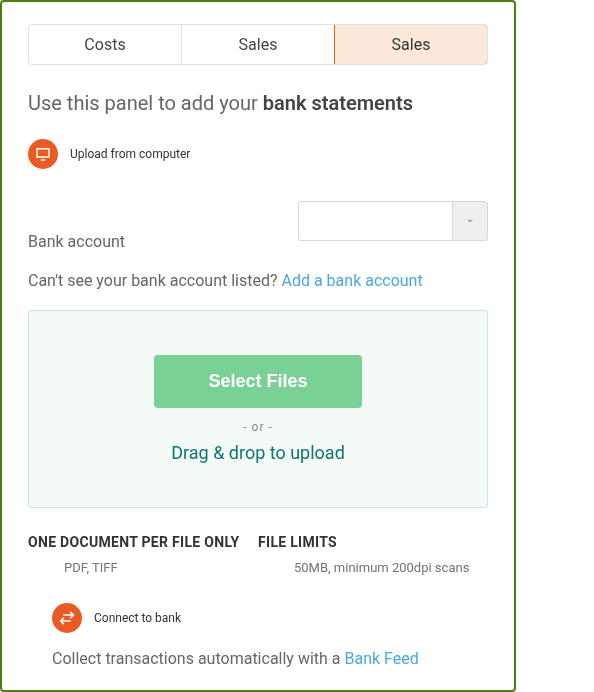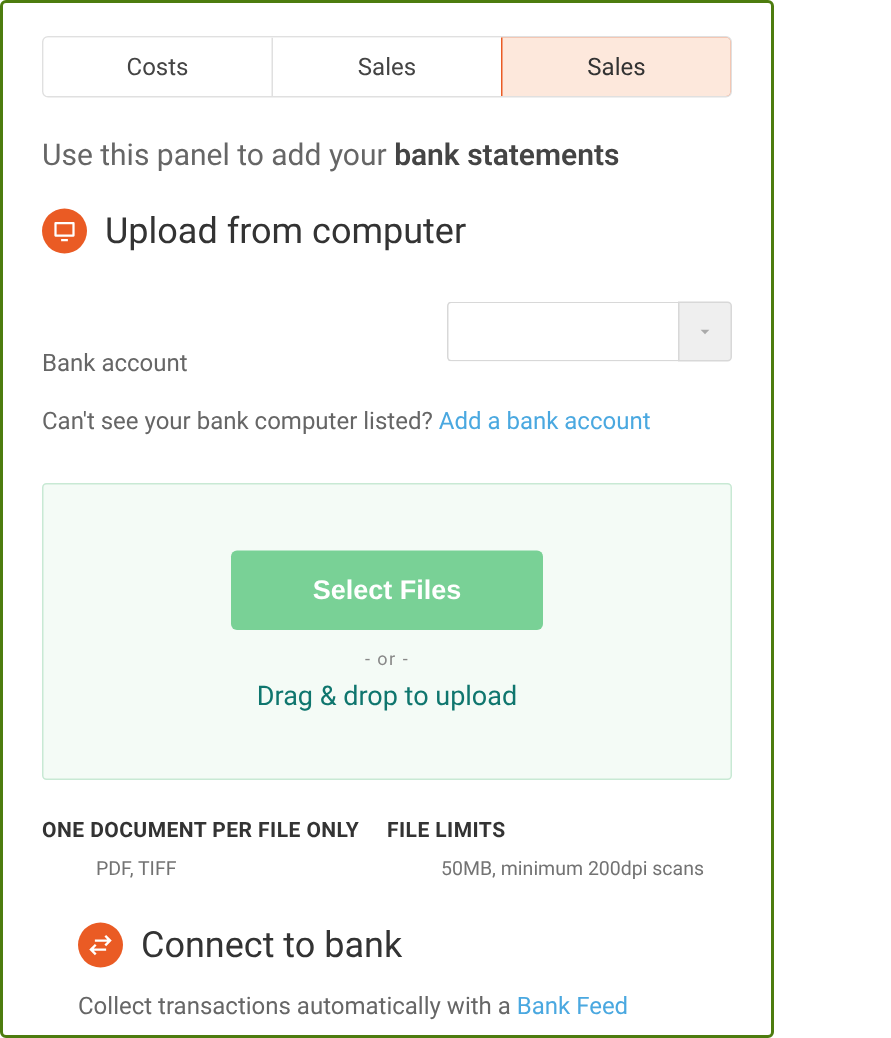--- a/index.html
+++ b/index.html
@@ -57,21 +57,21 @@
   }
   .icon-circle {
     width: 30px; height: 30px;
     background: #ea5b24;
     border-radius: 50%;
     display: flex; align-items: center; justify-content: center;
     flex-shrink: 0;
   }
   .icon-circle svg { fill: #fff; }
   .section-title {
-    font-size: 24px;
+    font-size: 12px;
     color: #333;
   }
   .field-row {
     display: flex;
     align-items: center;
     margin-top: 22px;
   }
   .field-label {
     color: #666;
     font-size: 16px;
@@ -99,21 +99,21 @@
     cursor: pointer;
   }
   .select-btn svg { fill: #aaa; }
   .subtext {
     margin-top: 20px;
     color: #666;
     font-size: 16px;
   }
   .link { color: #4aa8e0; cursor: pointer; }
   .dropzone {
-    margin-top: 32px;
+    margin-top: 20px;
     border: 1px solid #c8e9d4;
     background: #f4fbf6;
     border-radius: 3px;
     height: 198px;
     display: flex;
     flex-direction: column;
     align-items: center;
     justify-content: center;
   }
   .select-files-btn {
@@ -186,21 +186,21 @@
       <div class="select-input"></div>
       <div class="select-btn">
         <svg width="14" height="14" viewBox="0 0 24 24">
             <path d="M7 10l5 5 5-5z"></path>
           </svg>
       </div>
     </div>
   </div>
 
   <p class="subtext">
-    <span>Can't see your bank computer listed? </span><span class="link">Add a bank account</span>
+    <span>Can't see your bank account listed? </span><span class="link">Add a bank account</span>
   </p>
 
   <div class="dropzone">
     <button class="select-files-btn">Select Files</button>
     <div class="or-text">- or -</div>
     <div class="drag-text">Drag &amp; drop to upload</div>
   </div>
 
   <div class="limits">
     <div class="limits-col">

